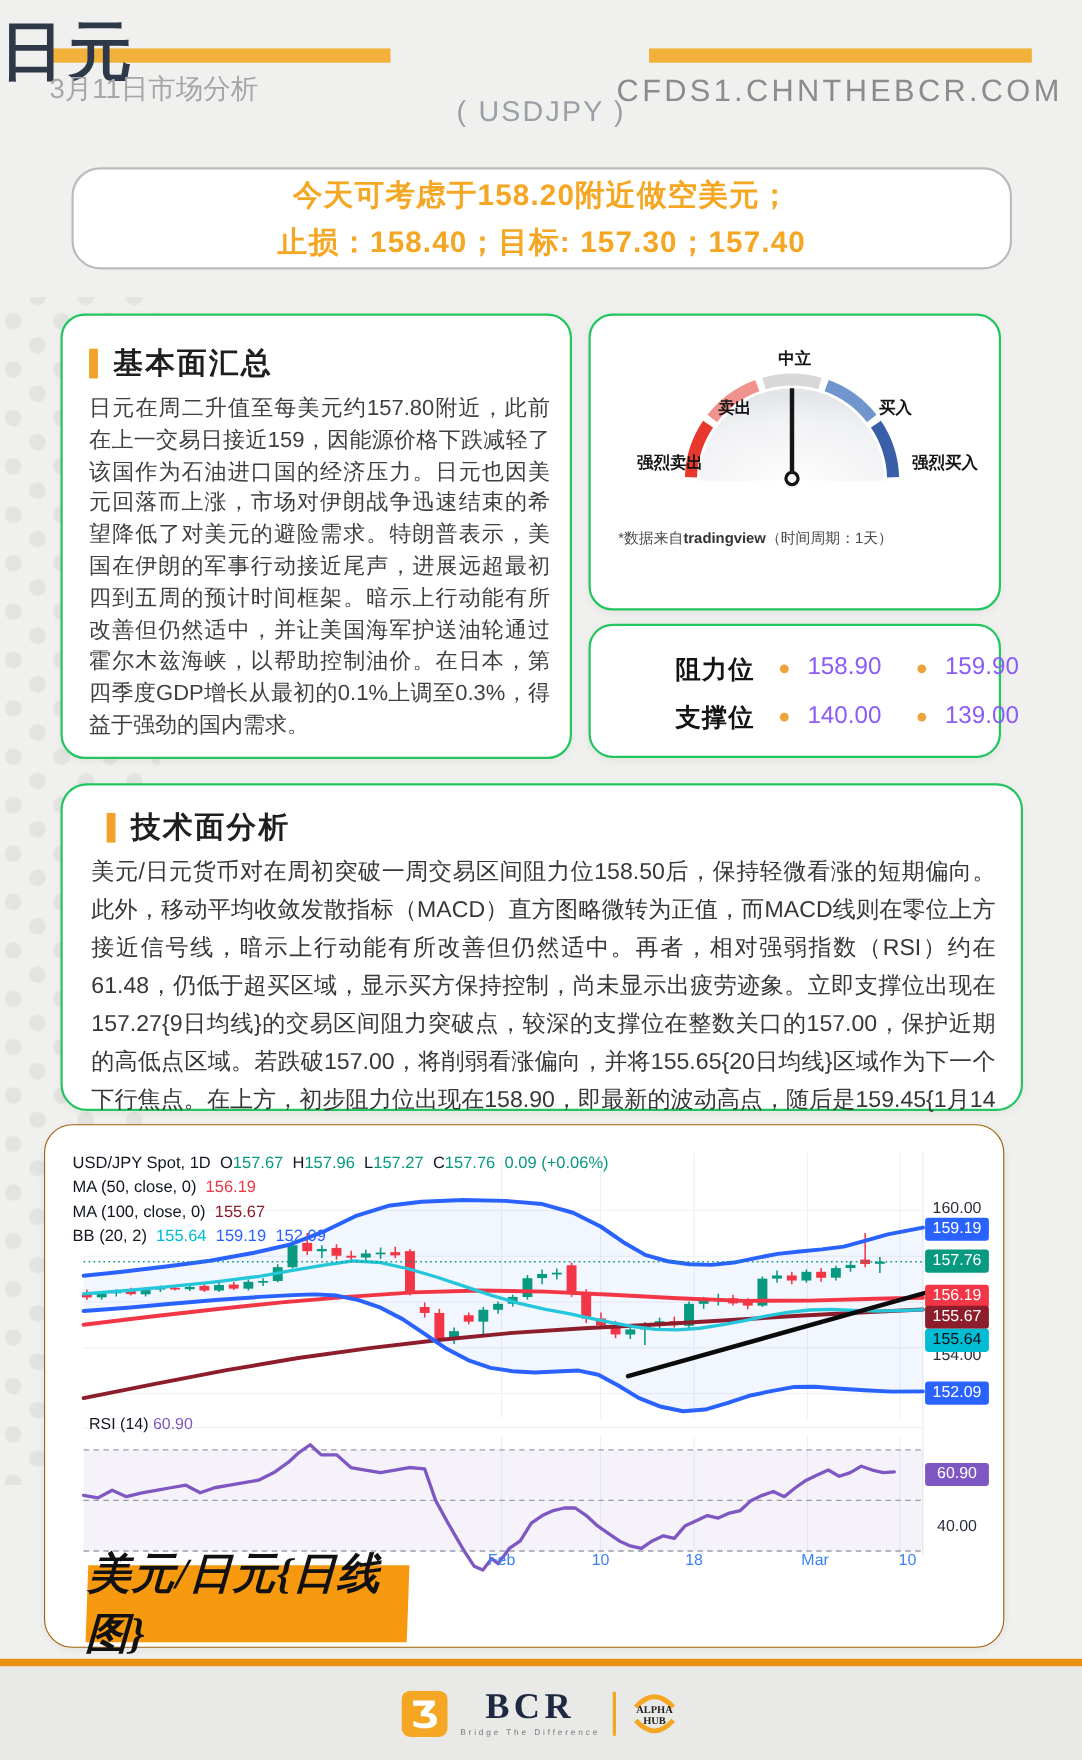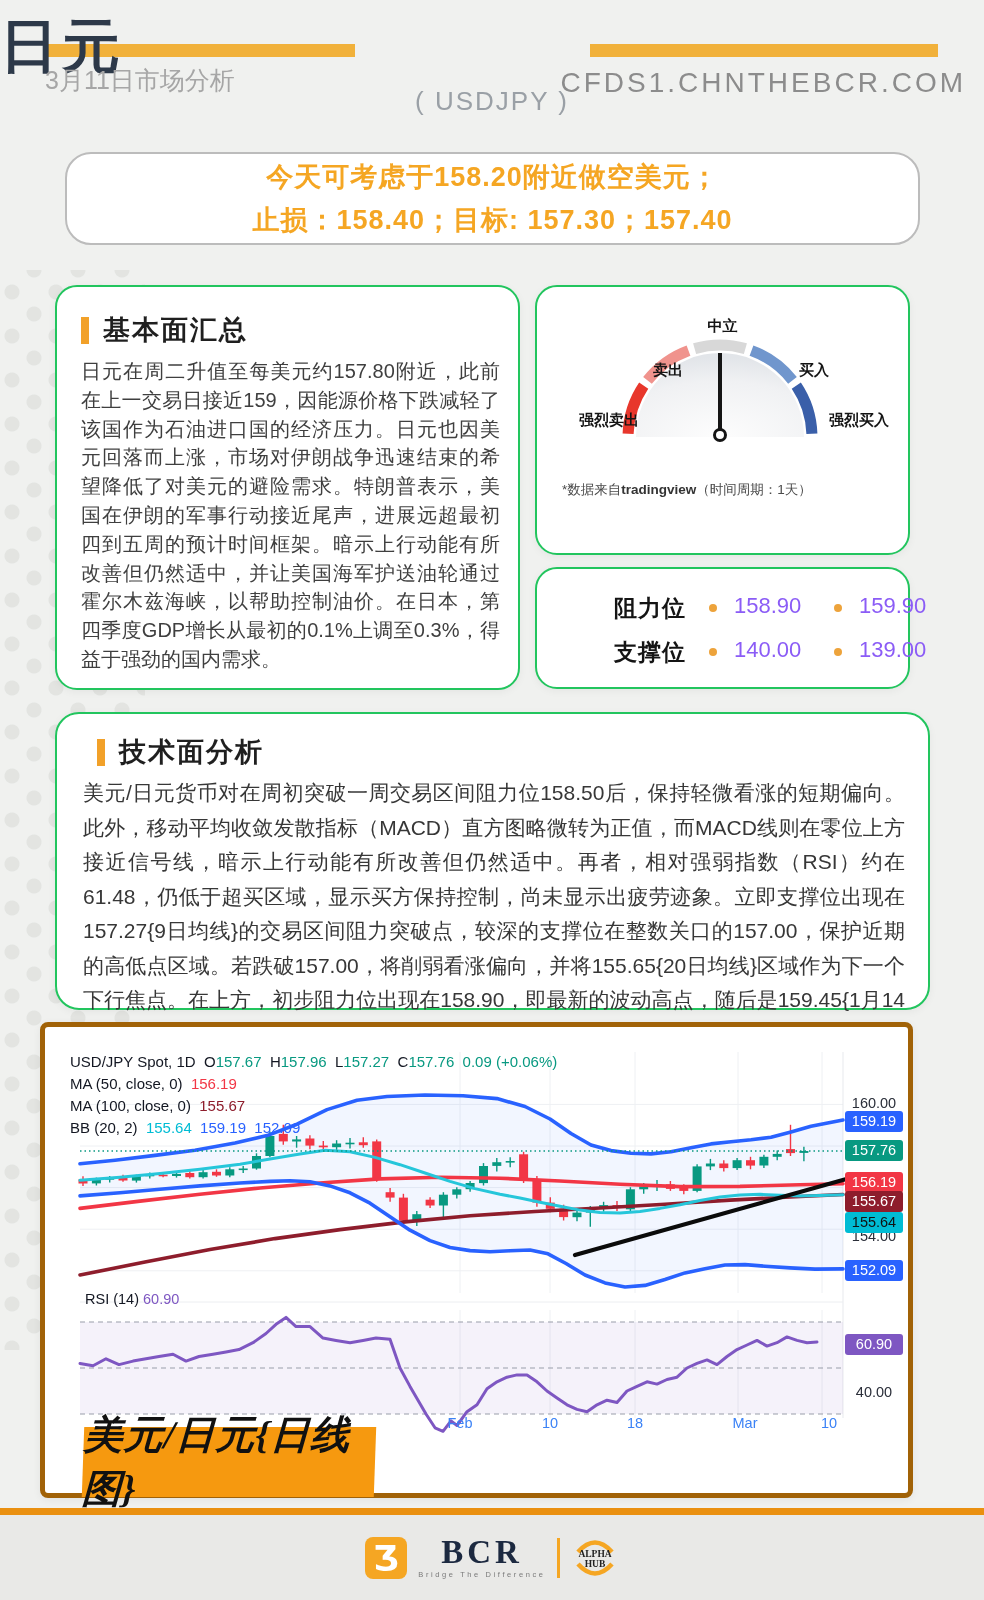--- a/index.html
+++ b/index.html
@@ -54,21 +54,21 @@
   .lv-label { position:absolute; left:38px; font-size:23px; font-weight:700; color:#141414; letter-spacing:1px; }
   .lv-dot { position:absolute; top:11px; width:8px; height:8px; border-radius:50%; background:#eda33b; }
   .lv-val { position:absolute; width:80px; text-align:left; font-size:22px; color:#8b5cf6; }
   .d1 { left:133px; } .v1 { left:158px; } .d2 { left:258px; } .v2 { left:283px; }
 
   
   #tech-card { left:55px; top:712px; width:875px; height:298px; border-radius:24px; }
   #tech-body { left:26px; top:62px; width:822px; font-size:21px; line-height:34.5px; color:#373737; text-align:justify; }
 
   
-  #chart-card { left:40px; top:1022px; width:873px; height:476px; background:#fff; border:5px solid #a16207; border-radius:8px; box-shadow:0 2px 8px rgba(0,0,0,.06);text-decoration:underline; }
+  #chart-card { left:40px; top:1022px; width:873px; height:476px; background:#fff; border:1px solid #a16207; border-radius:26px; box-shadow:0 2px 8px rgba(0,0,0,.06);text-decoration:underline; }
   #chart-svg { position:absolute; left:15px; top:13px; }
   #legend { position:absolute; left:25px; top:24px; font-size:15px; color:#131722; font-weight:500; }
   #legend .lrow { height:22px; line-height:22px; white-space:pre; }
   .lg-g { color:#089981; } .lg-r { color:#f23645; } .lg-dr { color:#8e1d2c; }
   .lg-cy { color:#00bcd4; } .lg-bl { color:#2962ff; } .lg-pu { color:#7e57c2; }
   #rsi-label { position:absolute; left:40px; top:264px; font-size:14.5px; color:#131722; font-weight:500; }
   #price-axis { position:absolute; inset:0; pointer-events:none; }
   .axis-item { position:absolute; left:800px; width:58px; height:21px; line-height:21px; text-align:center;
     font-size:14.5px; font-weight:500; border-radius:3px; }
   #x-labels { position:absolute; left:15px; top:388px; width:845px; height:20px; }

